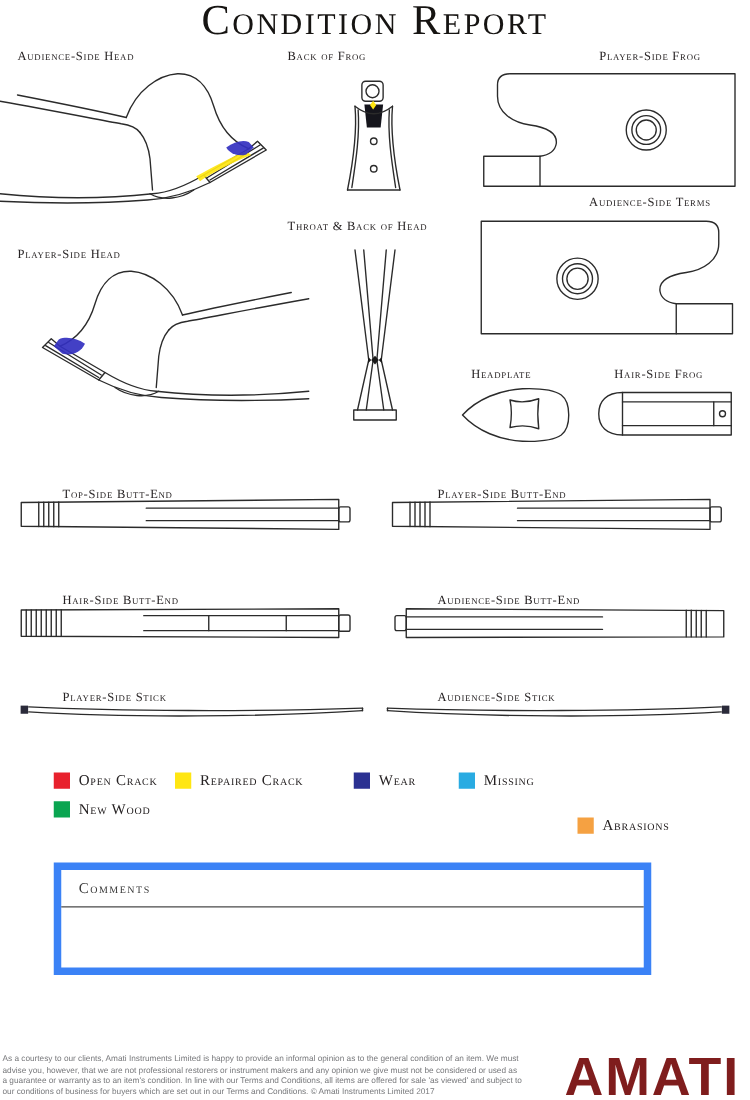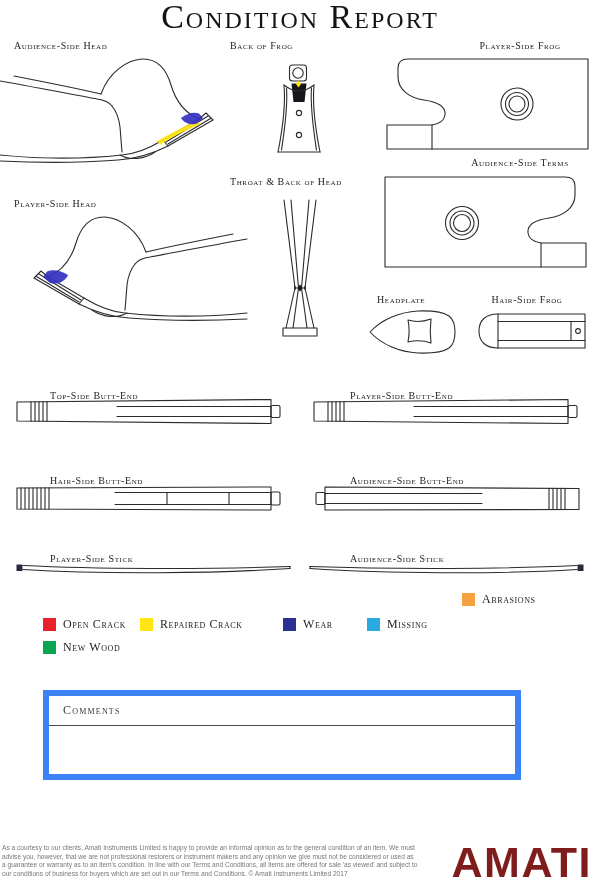--- a/index.html
+++ b/index.html
@@ -221,21 +221,21 @@
       <span class="legend-label">Repaired Crack</span>
     </div>
     <div class="legend-item" style="left:283px;top:617px">
       <span class="swatch" style="background-color: rgb(43, 49, 146);"></span>
       <span class="legend-label">Wear</span>
     </div>
     <div class="legend-item" style="left:367px;top:617px">
       <span class="swatch" style="background-color: rgb(41, 171, 226);"></span>
       <span class="legend-label">Missing</span>
     </div>
-    <div class="legend-item" style="left:462px;top:592px">
+    <div class="legend-item" style="left:462px;top:653px">
       <span class="swatch" style="background-color: rgb(245, 161, 66);"></span>
       <span class="legend-label">Abrasions</span>
     </div>
     <div class="legend-item" style="left:43px;top:640px">
       <span class="swatch" style="background-color: rgb(10, 165, 81);"></span>
       <span class="legend-label">New Wood</span>
     </div>
   </div>
 
   <div class="comments-box">

